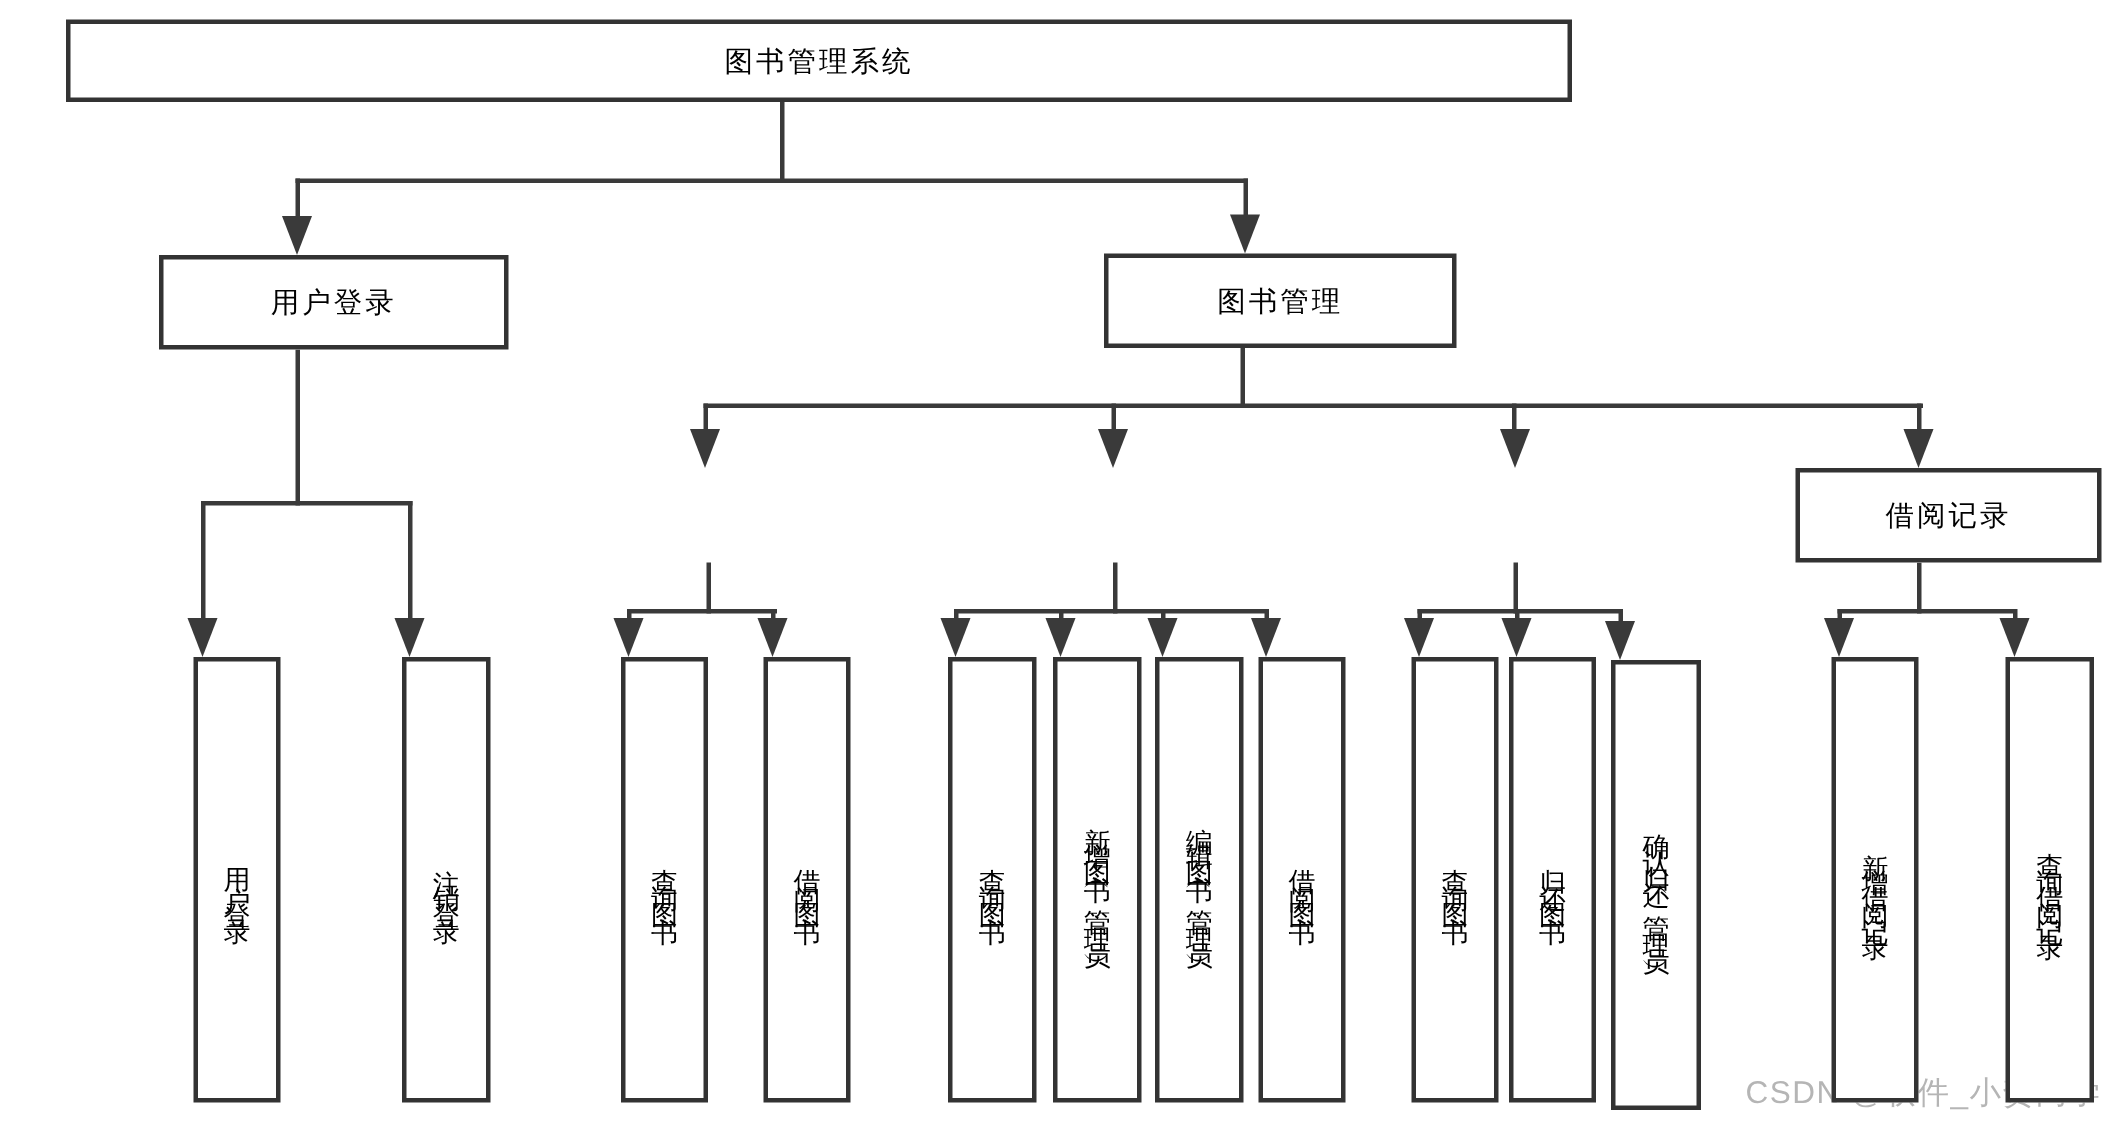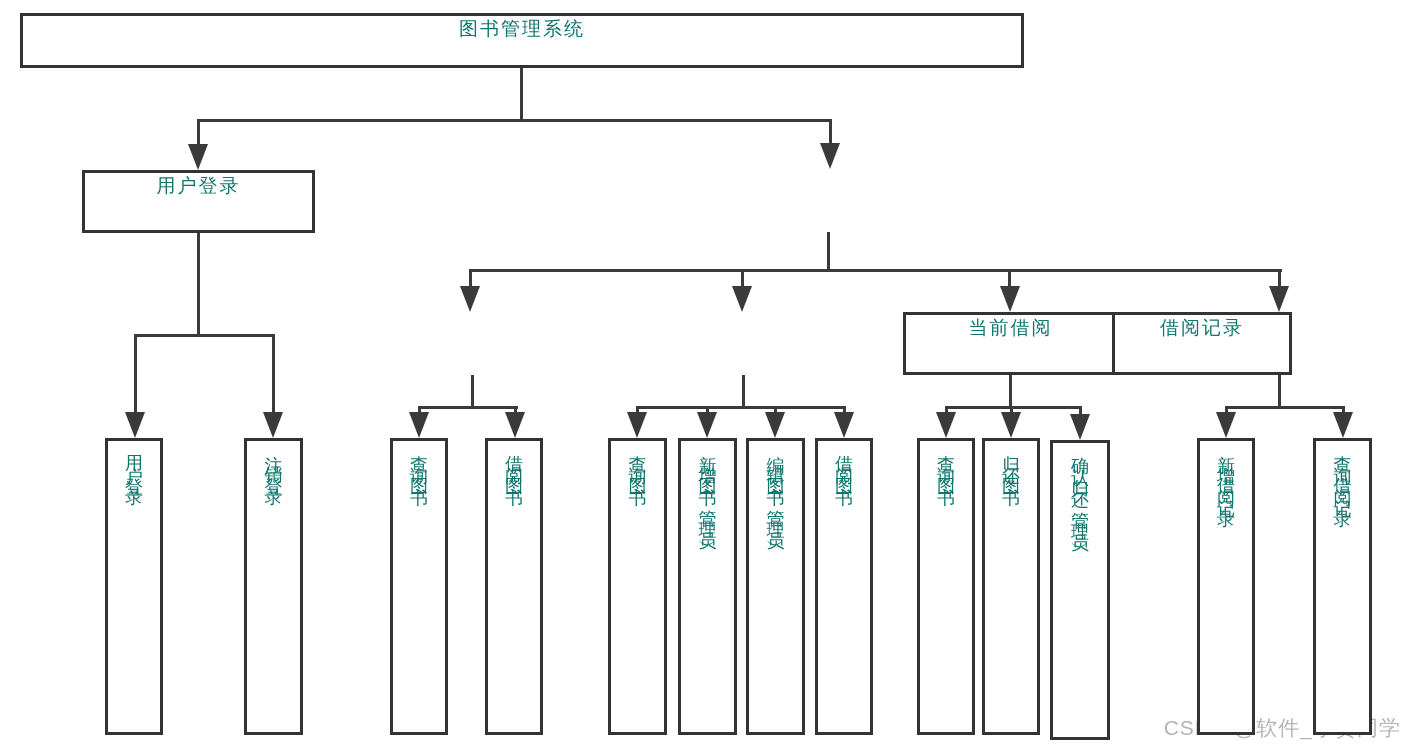--- a/index.html
+++ b/index.html
@@ -14,22 +14,24 @@
     height: 747px;
     background: #ffffff;
     overflow: hidden;
   }
   .node {
     position: absolute;
     box-sizing: border-box;
     border: 3px solid #333333;
     background: #ffffff;
     display: flex;
+    align-items: center;
     justify-content: center;
-    color: #0f766e;
+    color: #000000;
+    margin-left: 24px;
   }
   .node.h {
     font-size: 19px;
     letter-spacing: 2px;
     white-space: nowrap;
   }
   .node.v {
     font-size: 18px;
   }
   .node.v .vtext {
@@ -121,51 +123,51 @@
     </div>
     <div class="node h" style="left: 82px; top: 170px; width: 233px; height: 63px;">
       <span>用户登录</span>
     </div>
     <div class="node v" style="left: 105px; top: 438px; width: 58px; height: 297px;">
       <span class="vtext">用户登录</span>
     </div>
     <div class="node v" style="left: 244px; top: 438px; width: 59px; height: 297px;">
       <span class="vtext">注销登录</span>
     </div>
+    <div class="node h" style="left: 712px; top: 169px; width: 235px; height: 63px;">
+      <span>图书管理</span>
+    </div>
     <div class="node v" style="left: 390px; top: 438px; width: 58px; height: 297px;">
       <span class="vtext">查询图书</span>
     </div>
     <div class="node v" style="left: 485px; top: 438px; width: 58px; height: 297px;">
       <span class="vtext">借阅图书</span>
     </div>
     <div class="node v" style="left: 608px; top: 438px; width: 59px; height: 297px;">
       <span class="vtext">查询图书</span>
     </div>
     <div class="node v" style="left: 678px; top: 438px; width: 59px; height: 297px;">
       <span class="vtext">新增图书（管理员）</span>
     </div>
     <div class="node v" style="left: 746px; top: 438px; width: 59px; height: 297px;">
       <span class="vtext">编辑图书（管理员）</span>
     </div>
     <div class="node v" style="left: 815px; top: 438px; width: 58px; height: 297px;">
       <span class="vtext">借阅图书</span>
     </div>
-    <div class="node h" style="left: 903px; top: 312px; width: 215px; height: 63px;">
-      <span>当前借阅</span>
-    </div>
     <div class="node v" style="left: 917px; top: 438px; width: 58px; height: 297px;">
       <span class="vtext">查询图书</span>
     </div>
     <div class="node v" style="left: 982px; top: 438px; width: 58px; height: 297px;">
       <span class="vtext">归还图书</span>
     </div>
     <div class="node v" style="left: 1050px; top: 440px; width: 60px; height: 300px;">
       <span class="vtext">确认归还（管理员）</span>
     </div>
-    <div class="node h" style="left: 1112px; top: 312px; width: 180px; height: 63px; font-family: Liberation Serif, serif;">
+    <div class="node h" style="left: 1173px; top: 312px; width: 204px; height: 63px; font-family: Liberation Serif, serif;">
       <span>借阅记录</span>
     </div>
     <div class="node v" style="left: 1197px; top: 438px; width: 58px; height: 297px;">
       <span class="vtext">新增借阅记录</span>
     </div>
     <div class="node v" style="left: 1313px; top: 438px; width: 59px; height: 297px;">
       <span class="vtext">查询借阅记录</span>
     </div>
   </div>
 

